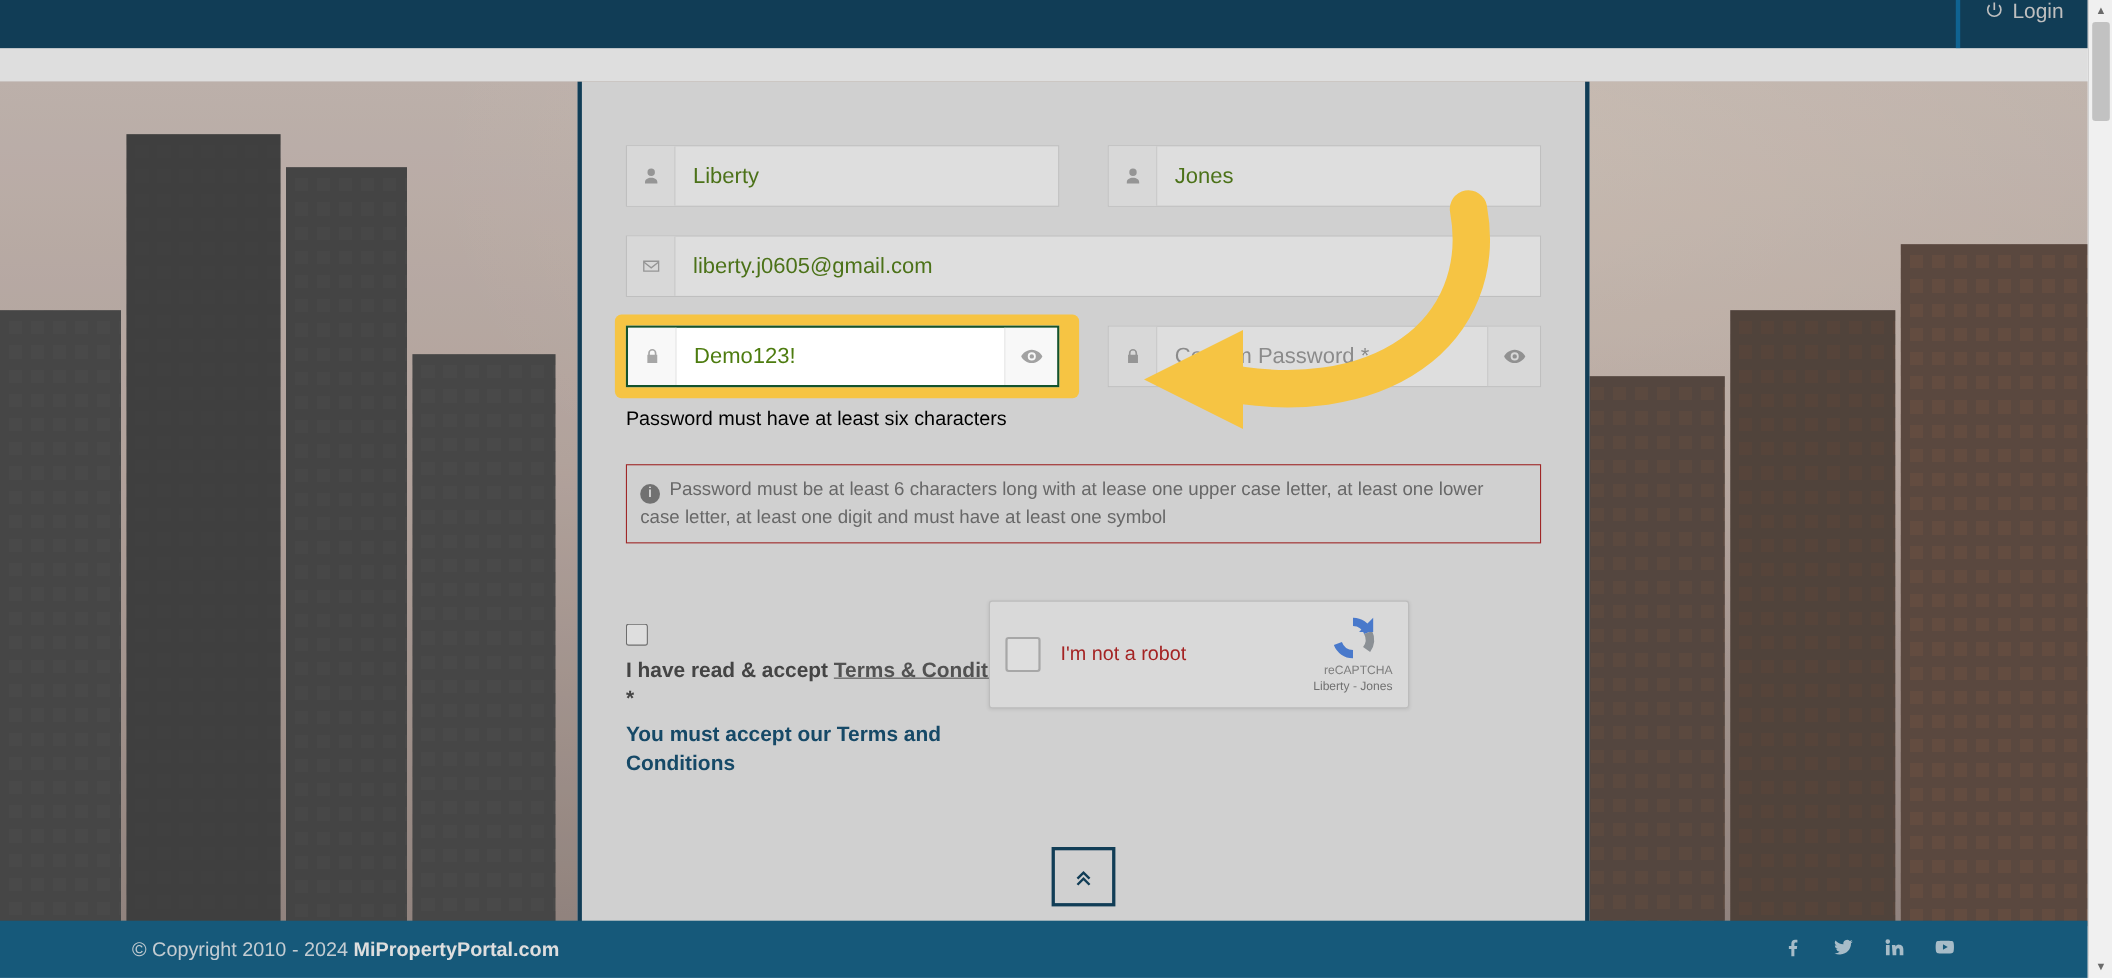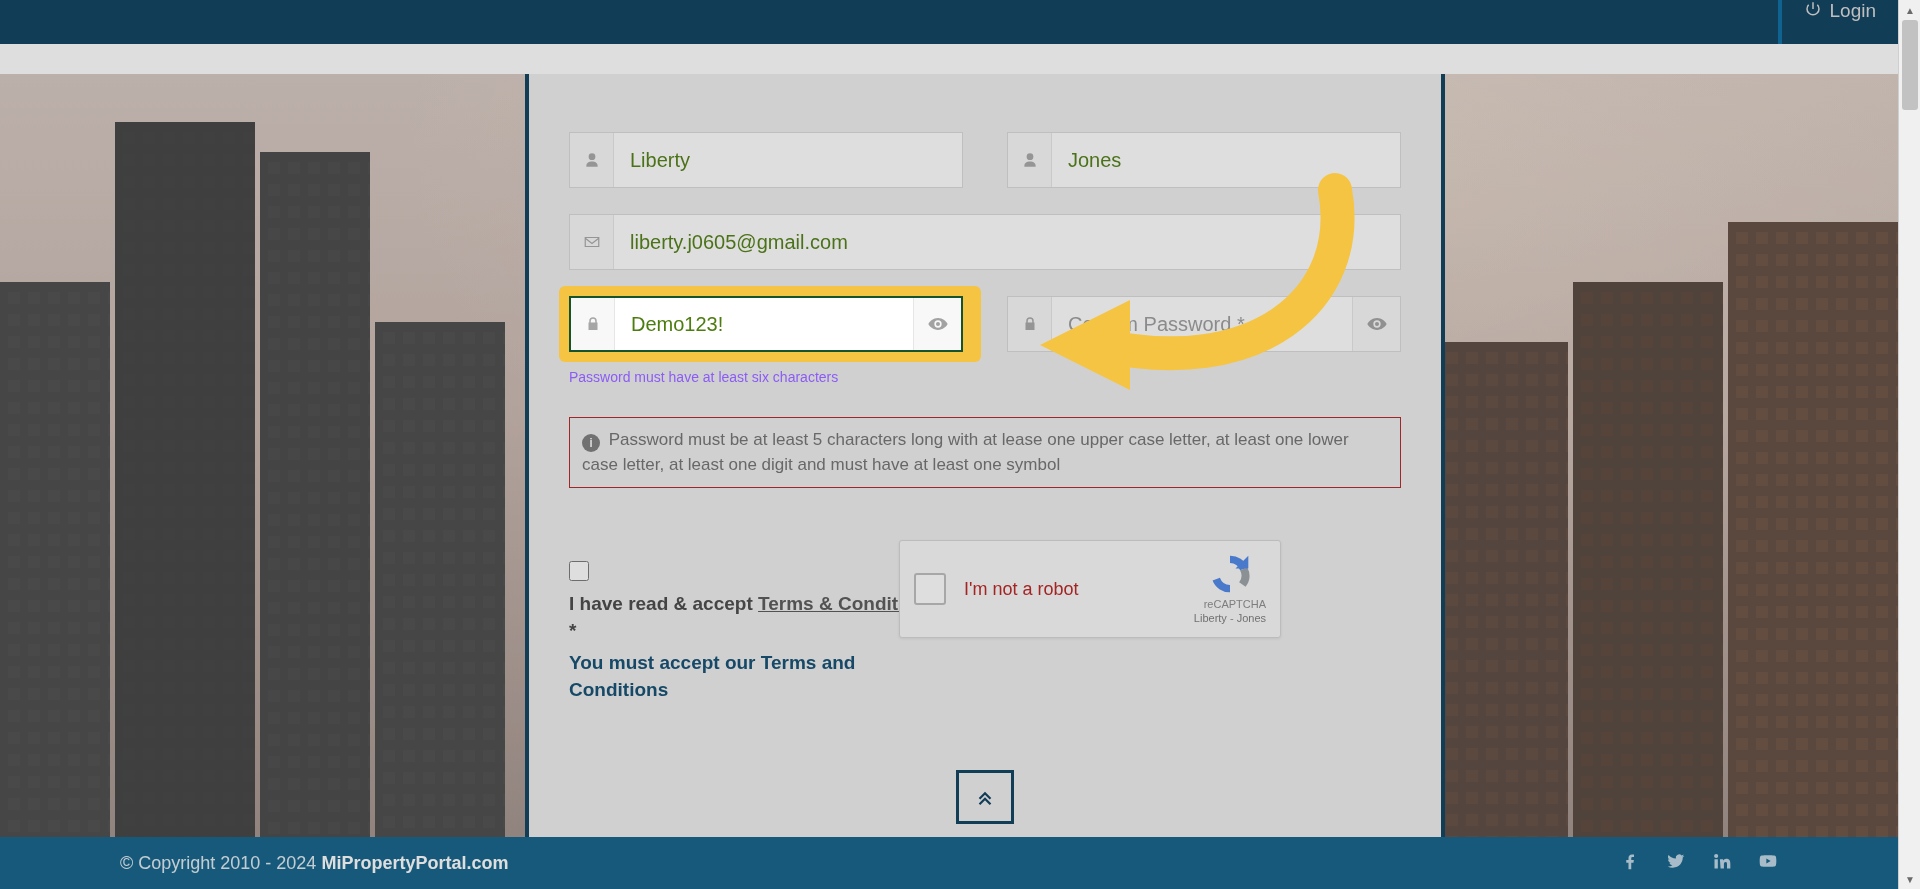--- a/index.html
+++ b/index.html
@@ -52,21 +52,21 @@
   .input-addon { width:44px; display:flex; align-items:center; justify-content:center; color:#b0b0b0; border-right:1px solid #e6e6e6; background:#f8f8f8; }
   .input-addon svg { width:18px; height:18px; fill:#a6a6a6; }
   .input-el { flex:1; border:none; outline:none; padding:0 16px; font-size:20px; color:#4d7c0f; background:transparent; }
   .input-el::placeholder{color:#9a9a9a;}
   .eye-addon { width:48px; display:flex; align-items:center; justify-content:center; border-left:1px solid #e6e6e6; color:#a8a8a8; background:#f8f8f8; cursor:pointer; }
   .eye-addon svg{width:22px;height:22px;fill:#a2a2a2;}
 
   
   .highlight-wrap { position:relative; padding:10px 18px 10px 10px; background:#f6c443; border-radius:6px; margin:-10px -18px 6px -10px; }
   .highlight-wrap .input-group { border:2px solid #14532d; }
-  .field-error { color:#8b5cf6; font-size:14px; margin-top:6px; line-height:1.35; }
+  .field-error { color:#000000; font-size:18px; margin-top:6px; line-height:1.35; }
 
   
   .rule-banner { margin-top:30px; border:1px solid #b22020; padding:10px 12px; color:#6f6f6f; font-size:17px; line-height:1.45; }
   .rule-banner .info-ico{display:inline-flex;width:18px;height:18px;border-radius:50%;background:#7a7a7a;color:#eeeeee;align-items:center;justify-content:center;font-size:13px;font-weight:bold;margin-right:4px;position:relative;top:2px;}
 
   
   .terms-area{ position:relative; margin-top:70px; display:flex; align-items:flex-start; }
   .terms-left{ width:370px; }
   .terms-check{ display:flex; align-items:flex-start; gap:10px; font-size:19px; color:#444; font-weight:600; flex-wrap:wrap; line-height:1.4;}
   .terms-check input{ width:20px; height:20px; margin-top:3px;}
@@ -204,21 +204,21 @@
               <svg viewBox="0 0 24 24">
                   <path d="M12 5.5C6.8 5.5 2.7 9.4 1.5 12 2.7 14.6 6.8 18.5 12 18.5S21.3 14.6 22.5 12C21.3 9.4 17.2 5.5 12 5.5Zm0 10.5A4 4 0 1 1 16 12a4 4 0 0 1-4 4Zm0-6.2A2.2 2.2 0 1 0 14.2 12 2.2 2.2 0 0 0 12 9.8Z"></path>
                 </svg>
             </div>
           </div>
         </div>
       </div>
 
       <div class="rule-banner">
         <span class="info-ico">i</span>
-        <span>Password must be at least 5 characters long with at lease one upper case letter, at least one lower case letter, at least one digit and must have at least one symbol</span>
+        <span>Password must be at least 6 characters long with at lease one upper case letter, at least one lower case letter, at least one digit and must have at least one symbol</span>
       </div>
 
       <div class="terms-area">
         <div class="terms-left">
           <label class="terms-check">
             <input type="checkbox" style="">
             <span>
               <span>I have read &amp; accept </span><a href="#" class="terms-link">Terms &amp; Conditions</a>
               <span class="asterisk">*</span>
             </span>

